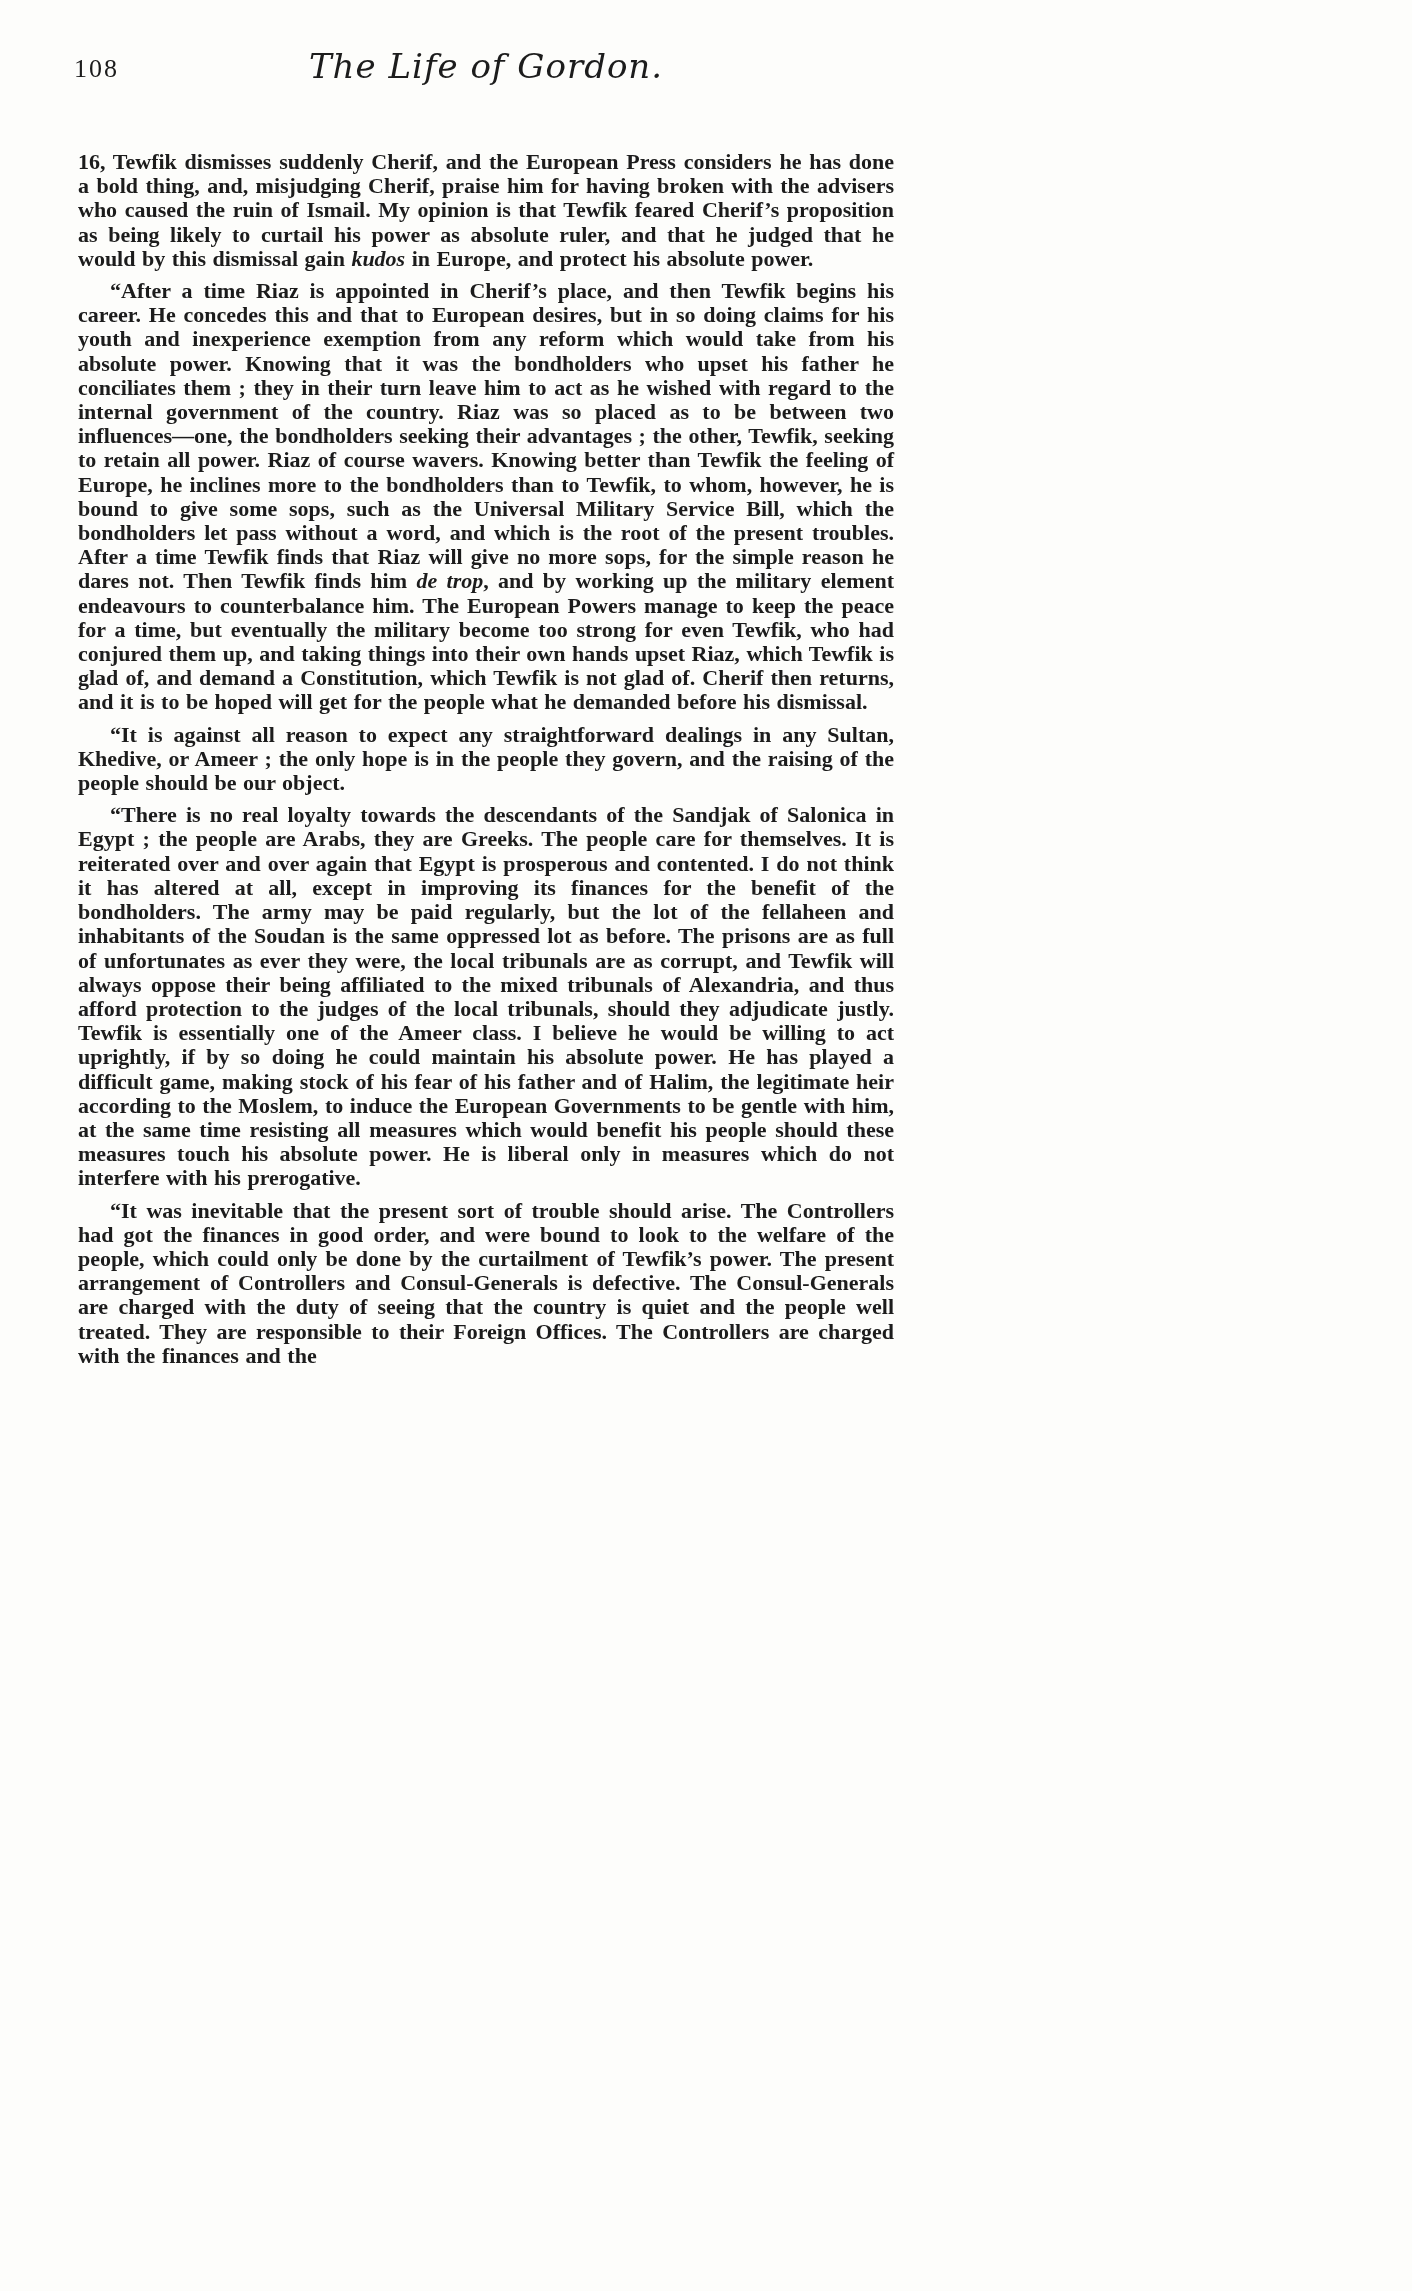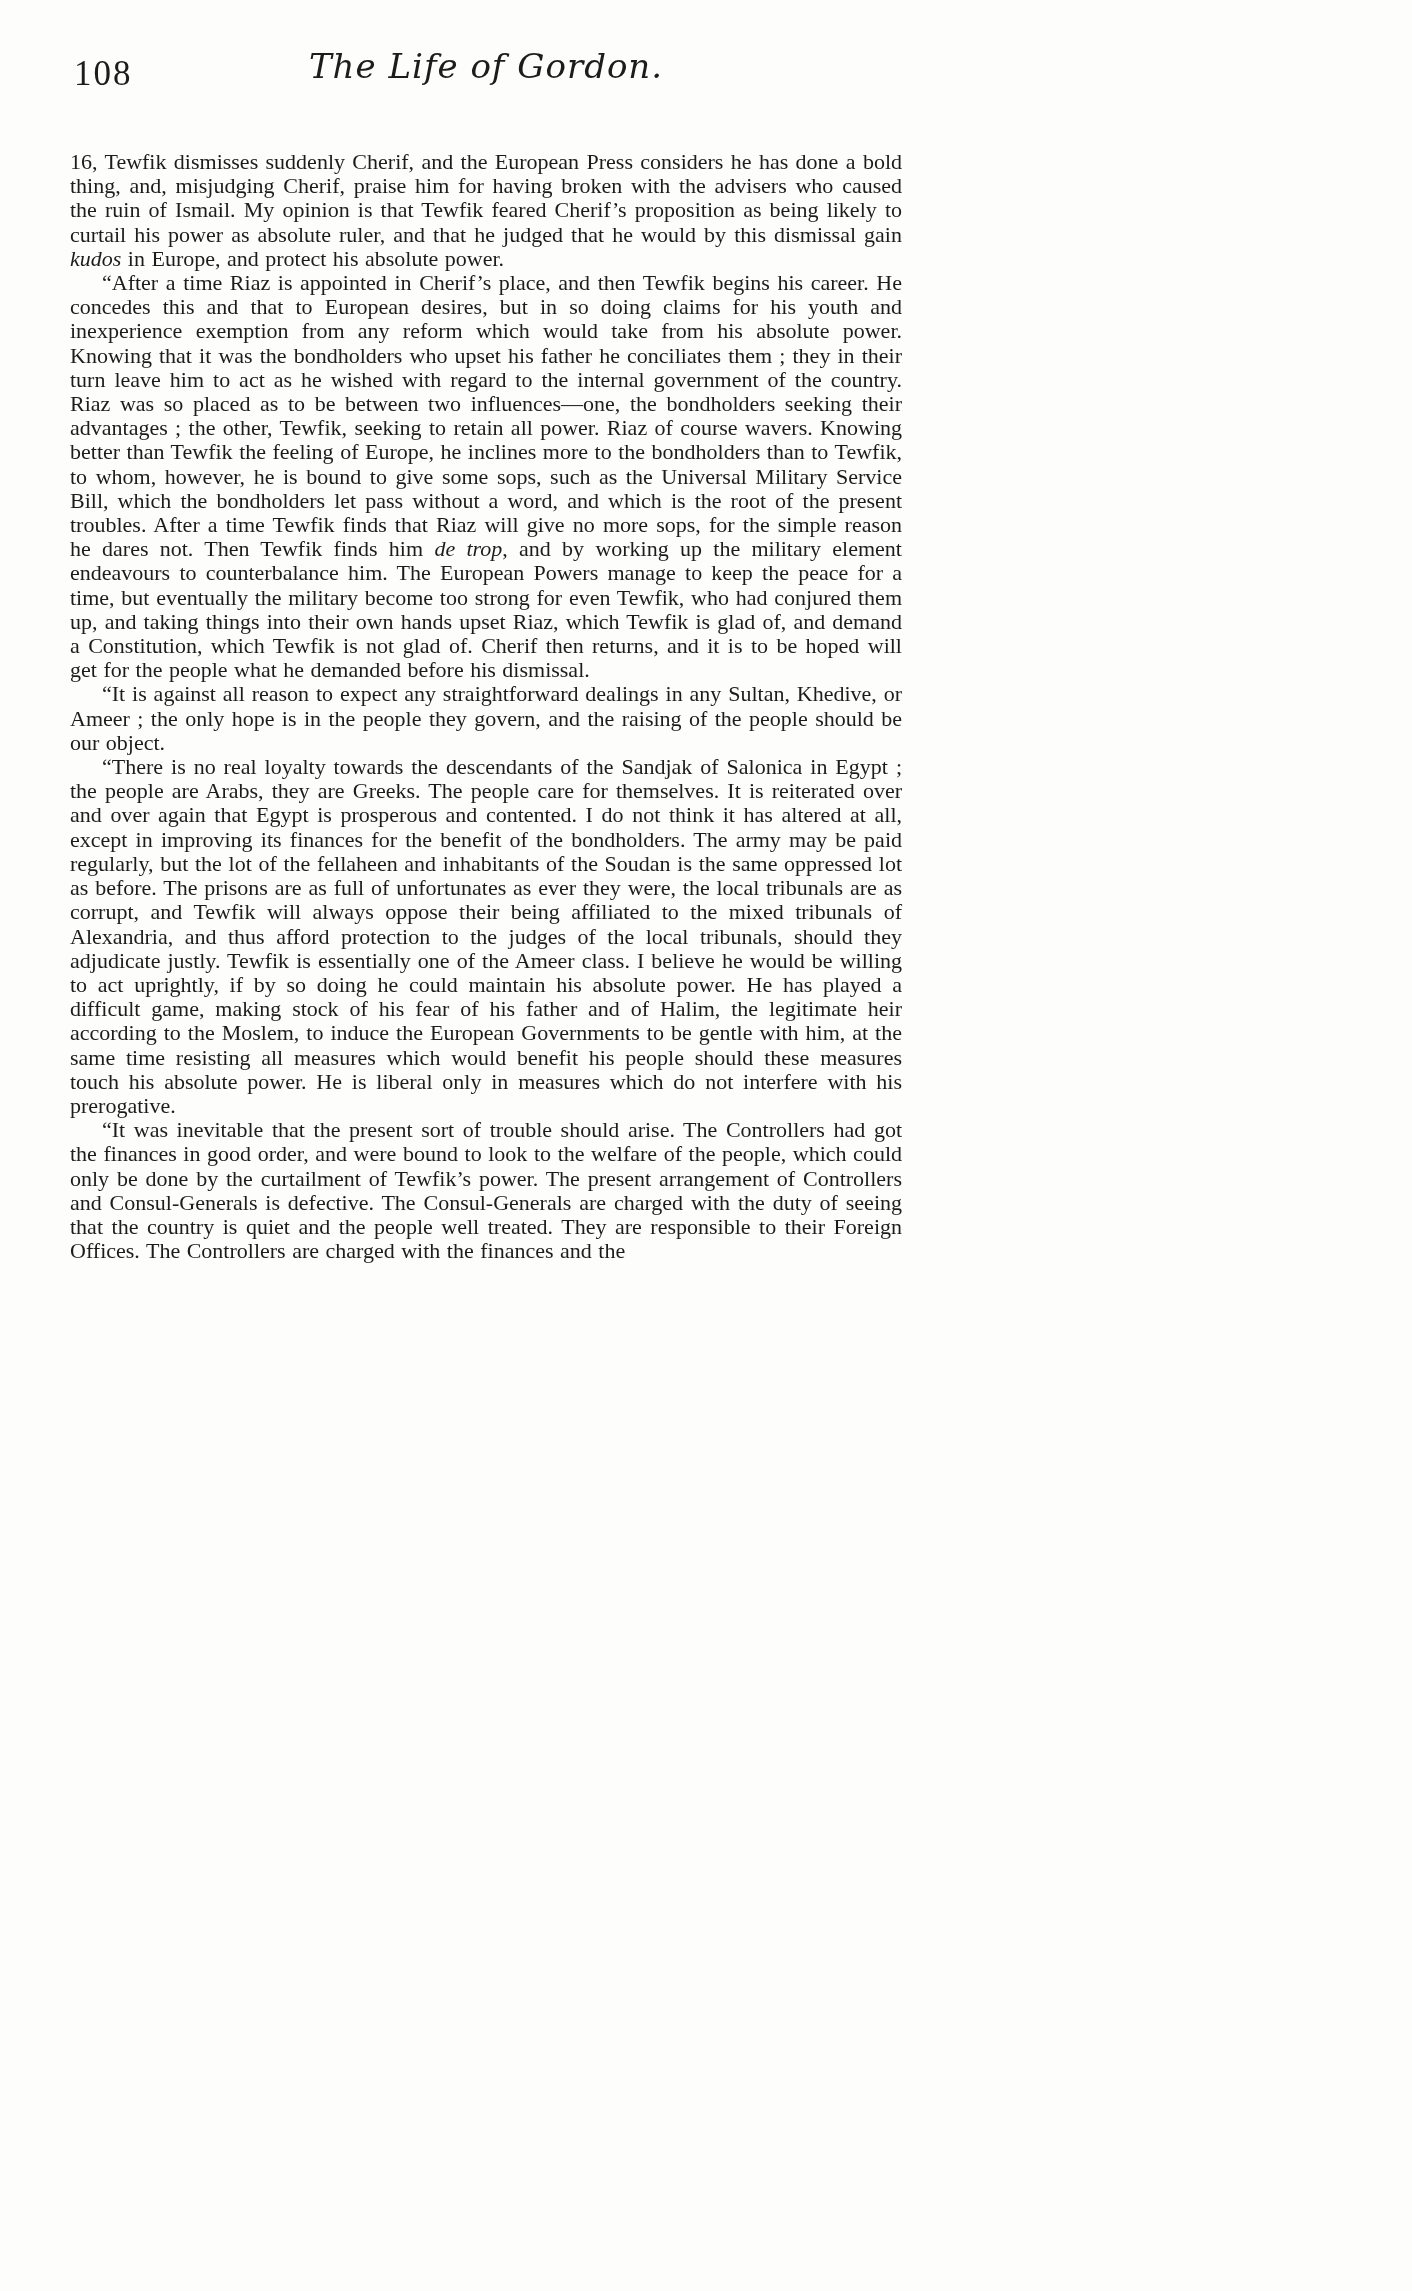--- a/index.html
+++ b/index.html
@@ -24,42 +24,43 @@
     width: 832px;
   }
   .header {
     position: relative;
     height: 64px;
   }
   .page-number {
     position: absolute;
     left: 4px;
     top: 8px;
-    font-size: 35px;
+    font-size: 26px;
     letter-spacing: 2px;
   }
   .running-title {
     margin: 12px;
     text-align: center;
     font-style: italic;
     font-weight: normal;
     font-size: 34px;
     letter-spacing: 1px;
     font-family: "DejaVu Serif", "Liberation Serif", serif;
   }
   .text-block {
     margin-top: 40px;
     text-align: justify;
     font-size: 22px;
     line-height: 24.2px;
     word-spacing: 1px;
   }
   .text-block p {
-    margin: 0;
+    margin: 8px;
     padding: 0;
+    font-weight: bold;
   }
   .text-block p.indent {
     text-indent: 32px;
   }
   .italic {
     font-style: italic;
   }
 </style>
 </head>
 <body>

